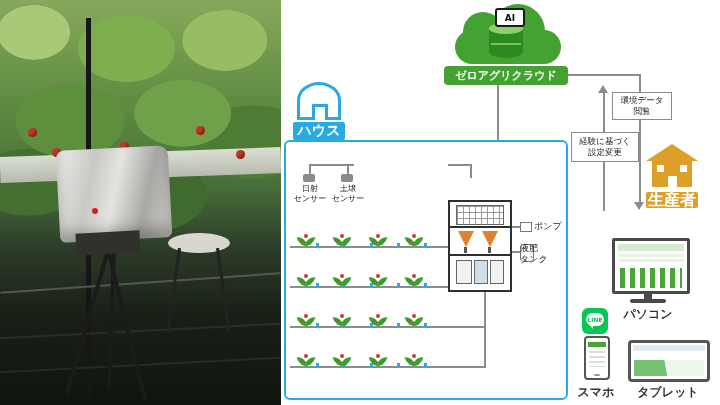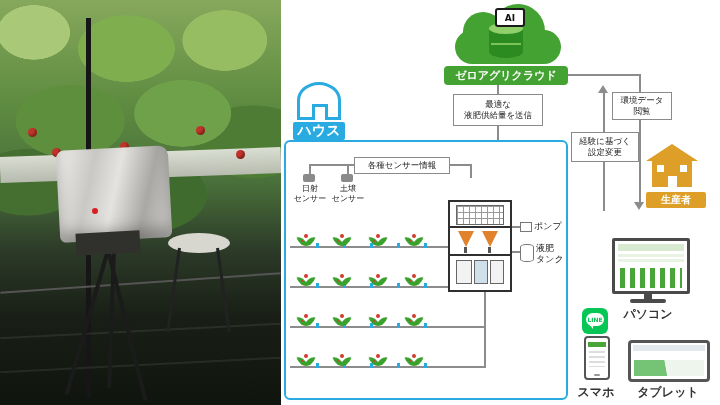--- a/index.html
+++ b/index.html
@@ -79,21 +79,21 @@
   .plant::after{right:0;border-radius:100% 0 100% 0;transform:rotate(18deg);}
   .plant i{position:absolute;left:6px;top:1px;width:4px;height:4px;border-radius:50%;background:#d43a2a;
     box-shadow:5px 4px 0 -1px #d43a2a,-4px 5px 0 -1px #d43a2a;}
   
   .p-house{position:absolute;left:646px;top:144px;width:52px;height:46px;z-index:2;}
   .p-roof{position:absolute;left:0;top:0;width:0;height:0;border-left:26px solid transparent;border-right:26px solid transparent;border-bottom:17px solid var(--orange);}
   .p-body{position:absolute;left:6px;top:17px;width:40px;height:26px;background:var(--orange);}
   .p-body::before,.p-body::after{content:"";position:absolute;top:4px;width:7px;height:7px;background:#fff;}
   .p-body::before{left:5px;} .p-body::after{right:5px;}
   .p-door{position:absolute;left:16px;bottom:0;width:9px;height:11px;background:#fff;}
-  .prod-label{left:646px;top:192px;width:60px;height:16px;background:var(--orange);font-size:10px;border-radius:2px;}
+  .prod-label{left:646px;top:192px;width:52px;height:16px;background:var(--orange);font-size:16px;border-radius:2px;}
   .web-box{left:574px;top:211px;width:138px;height:21px;background:var(--orange);font-size:10.5px;border-radius:3px;}
   
   .pc-frame{position:absolute;left:612px;top:238px;width:72px;height:50px;border:3px solid #4a4a4a;border-radius:2px;background:#fff;}
   .pc-head{position:absolute;left:3px;top:3px;right:3px;height:7px;background:#d9ead3;}
   .pc-rows{position:absolute;left:3px;top:13px;right:3px;height:10px;
     background:repeating-linear-gradient(180deg,#e8f3e4 0 3px,transparent 3px 5px);}
   .pc-bars{position:absolute;left:5px;bottom:3px;right:5px;height:20px;
     background:repeating-linear-gradient(90deg,#49a537 0 5px,transparent 5px 10px);}
   .pc-stand{position:absolute;left:644px;top:292px;width:8px;height:7px;background:#4a4a4a;}
   .pc-base{position:absolute;left:630px;top:299px;width:36px;height:4px;background:#4a4a4a;border-radius:2px;}
@@ -140,42 +140,39 @@
     <div class="gline" style="top:364px"></div>
   </div>
 
   <div class="cloud-body"></div>
   <div class="ai-chip">AI</div>
   <div class="cyl"></div>
   <div class="tag cloud-label">ゼロアグリクラウド</div>
 
   <div class="vline" style="left:497px;top:85px;height:86px"></div>
   <div class="arrow-down" style="left:492px;top:170px"></div>
-  <div class="flowbox pre" style="left:453px;top:94px;width:88px;height:30px">最適な
-液肥供給量を送信</div>
 
   <div class="hline" style="left:568px;top:74px;width:72px"></div>
   <div class="vline" style="left:639px;top:74px;height:130px"></div>
   <div class="arrow-down" style="left:634px;top:202px"></div>
   <div class="flowbox pre" style="left:612px;top:92px;width:58px;height:26px">環境データ
 閲覧</div>
 
   <div class="vline" style="left:603px;top:93px;height:118px"></div>
   <div class="arrow-up" style="left:598px;top:85px"></div>
   <div class="flowbox pre" style="left:571px;top:132px;width:66px;height:28px">経験に基づく
 設定変更</div>
 
   <div class="gh">
     <div class="gh-arch"></div>
     <div class="gh-door"></div>
   </div>
   <div class="tag haus-label">ハウス</div>
   <div class="house-box"></div>
 
-  <div class="flowbox" style="left:354px;top:157px;width:94px;height:15px">各種センサー情報</div>
   <div class="hline" style="left:309px;top:164px;width:45px"></div>
   <div class="vline" style="left:309px;top:164px;height:10px"></div>
   <div class="vline" style="left:347px;top:164px;height:10px"></div>
   <div class="hline" style="left:448px;top:164px;width:24px"></div>
   <div class="vline" style="left:470px;top:164px;height:14px"></div>
   <div class="sensor-icon" style="left:303px;top:174px"></div>
   <div class="sensor-icon" style="left:341px;top:174px"></div>
   <div class="sensor-label pre" style="left:289px;top:184px;width:42px">日射
 センサー</div>
   <div class="sensor-label pre" style="left:327px;top:184px;width:42px">土壌
@@ -191,21 +188,21 @@
     <div class="funnel-stem" style="left:38px;top:45px"></div>
     <div class="rack-item" style="left:6px;top:58px;width:14px;height:22px"></div>
     <div class="rack-item" style="left:24px;top:58px;width:12px;height:22px;background:#cfe0ea"></div>
     <div class="rack-item" style="left:40px;top:58px;width:12px;height:22px"></div>
   </div>
   <div class="hline" style="left:510px;top:226px;width:10px"></div>
   <div class="mini-icon" style="left:520px;top:222px;width:10px;height:8px"></div>
   <div class="small-label" style="left:534px;top:221px">ポンプ</div>
   <div class="hline" style="left:510px;top:251px;width:10px"></div>
   <div class="mini-icon" style="left:520px;top:244px;width:12px;height:16px;border-radius:6px/3px"></div>
-  <div class="small-label pre" style="left:536px;top:243px">液肥
+  <div class="small-label pre" style="left:520px;top:243px">液肥
 タンク</div>
 
   <div class="hline" style="left:290px;top:246px;width:158px"></div>
   <div class="drip" style="left:292px;top:243px;width:154px"></div>
   <div class="hline" style="left:290px;top:286px;width:158px"></div>
   <div class="drip" style="left:292px;top:283px;width:154px"></div>
   <div class="hline" style="left:290px;top:326px;width:196px"></div>
   <div class="drip" style="left:292px;top:323px;width:154px"></div>
   <div class="hline" style="left:290px;top:366px;width:196px"></div>
   <div class="drip" style="left:292px;top:363px;width:154px"></div>

